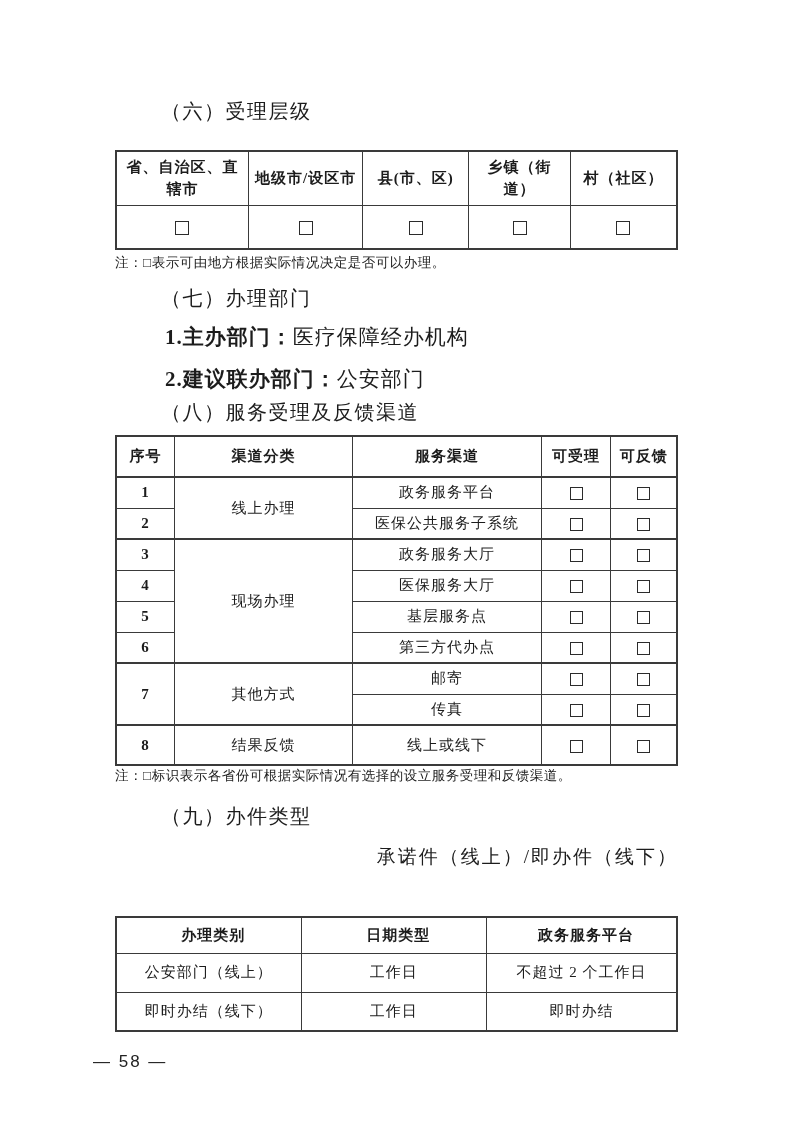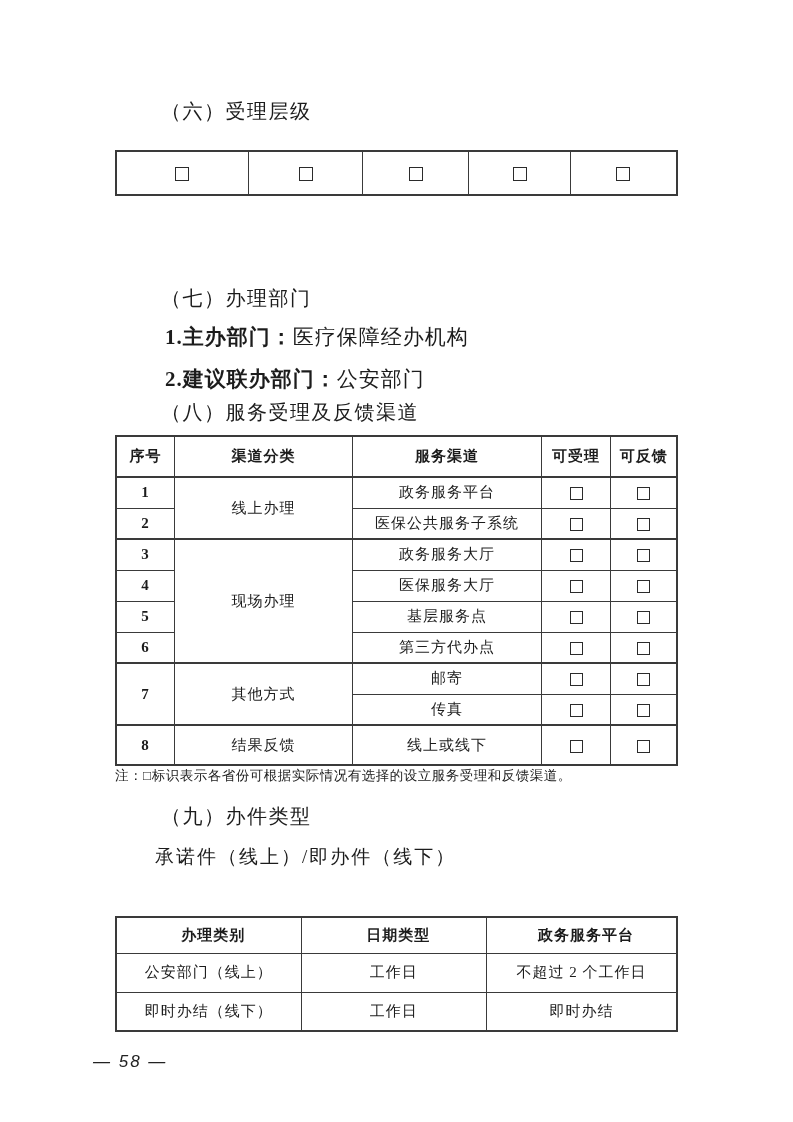--- a/index.html
+++ b/index.html
@@ -28,20 +28,21 @@
     text-indent: 50px;
     white-space: nowrap;
   }
   .item-label { font-weight: 700; }
   .item-value { font-weight: 400; }
   .body-line {
     font-size: 19px;
     letter-spacing: 2px;
     text-indent: 40px;
     white-space: nowrap;
+    text-align: right;
   }
   .note-line {
     font-size: 13.5px;
     letter-spacing: 0.5px;
     white-space: nowrap;
   }
 
   table {
     width: 100%;
     border-collapse: collapse;
@@ -86,49 +87,56 @@
 
   .page-num {
     position: absolute;
     left: 93px;
     top: 1044px;
     font-family: "Liberation Sans", "DejaVu Sans", sans-serif;
     font-size: 17px;
     letter-spacing: 2px;
     color: #222222;
     white-space: nowrap;
-    font-style: italic;
   }
 </style>
 </head>
 <body>
 
 <div class="page">
 
   <div class="abs sec-heading" style="top:90px">（六）受理层级</div>
 
   <table class="t1 abs" style="top:142px">
     <colgroup>
       <col style="width:23.6%">
         <col style="width:20.4%">
         <col style="width:18.9%">
       <col style="width:18.1%">
         <col style="width:19%">
     </colgroup>
     <tbody>
       <tr>
+        <th>省、自治区、直辖市</th>
+        <th>地级市/设区市</th>
+        <th>县(市、区)</th>
+        <th>乡镇（街道）</th>
+        <th>村（社区）</th>
+      </tr>
+      <tr>
         <td><span class="cb"></span></td>
         <td><span class="cb"></span></td>
         <td><span class="cb"></span></td>
         <td><span class="cb"></span></td>
         <td><span class="cb"></span></td>
       </tr>
     </tbody>
   </table>
 
+  <div class="abs note-line" style="top:246px">注：□表示可由地方根据实际情况决定是否可以办理。</div>
 
   <div class="abs sec-heading" style="top:277px">（七）办理部门</div>
 
   <div class="abs item-line" style="top:315px">
     <span class="item-label">1.主办部门：</span><span class="item-value">医疗保障经办机构</span>
   </div>
 
   <div class="abs item-line" style="top:357px">
     <span class="item-label">2.建议联办部门：</span><span class="item-value">公安部门</span>
   </div>

